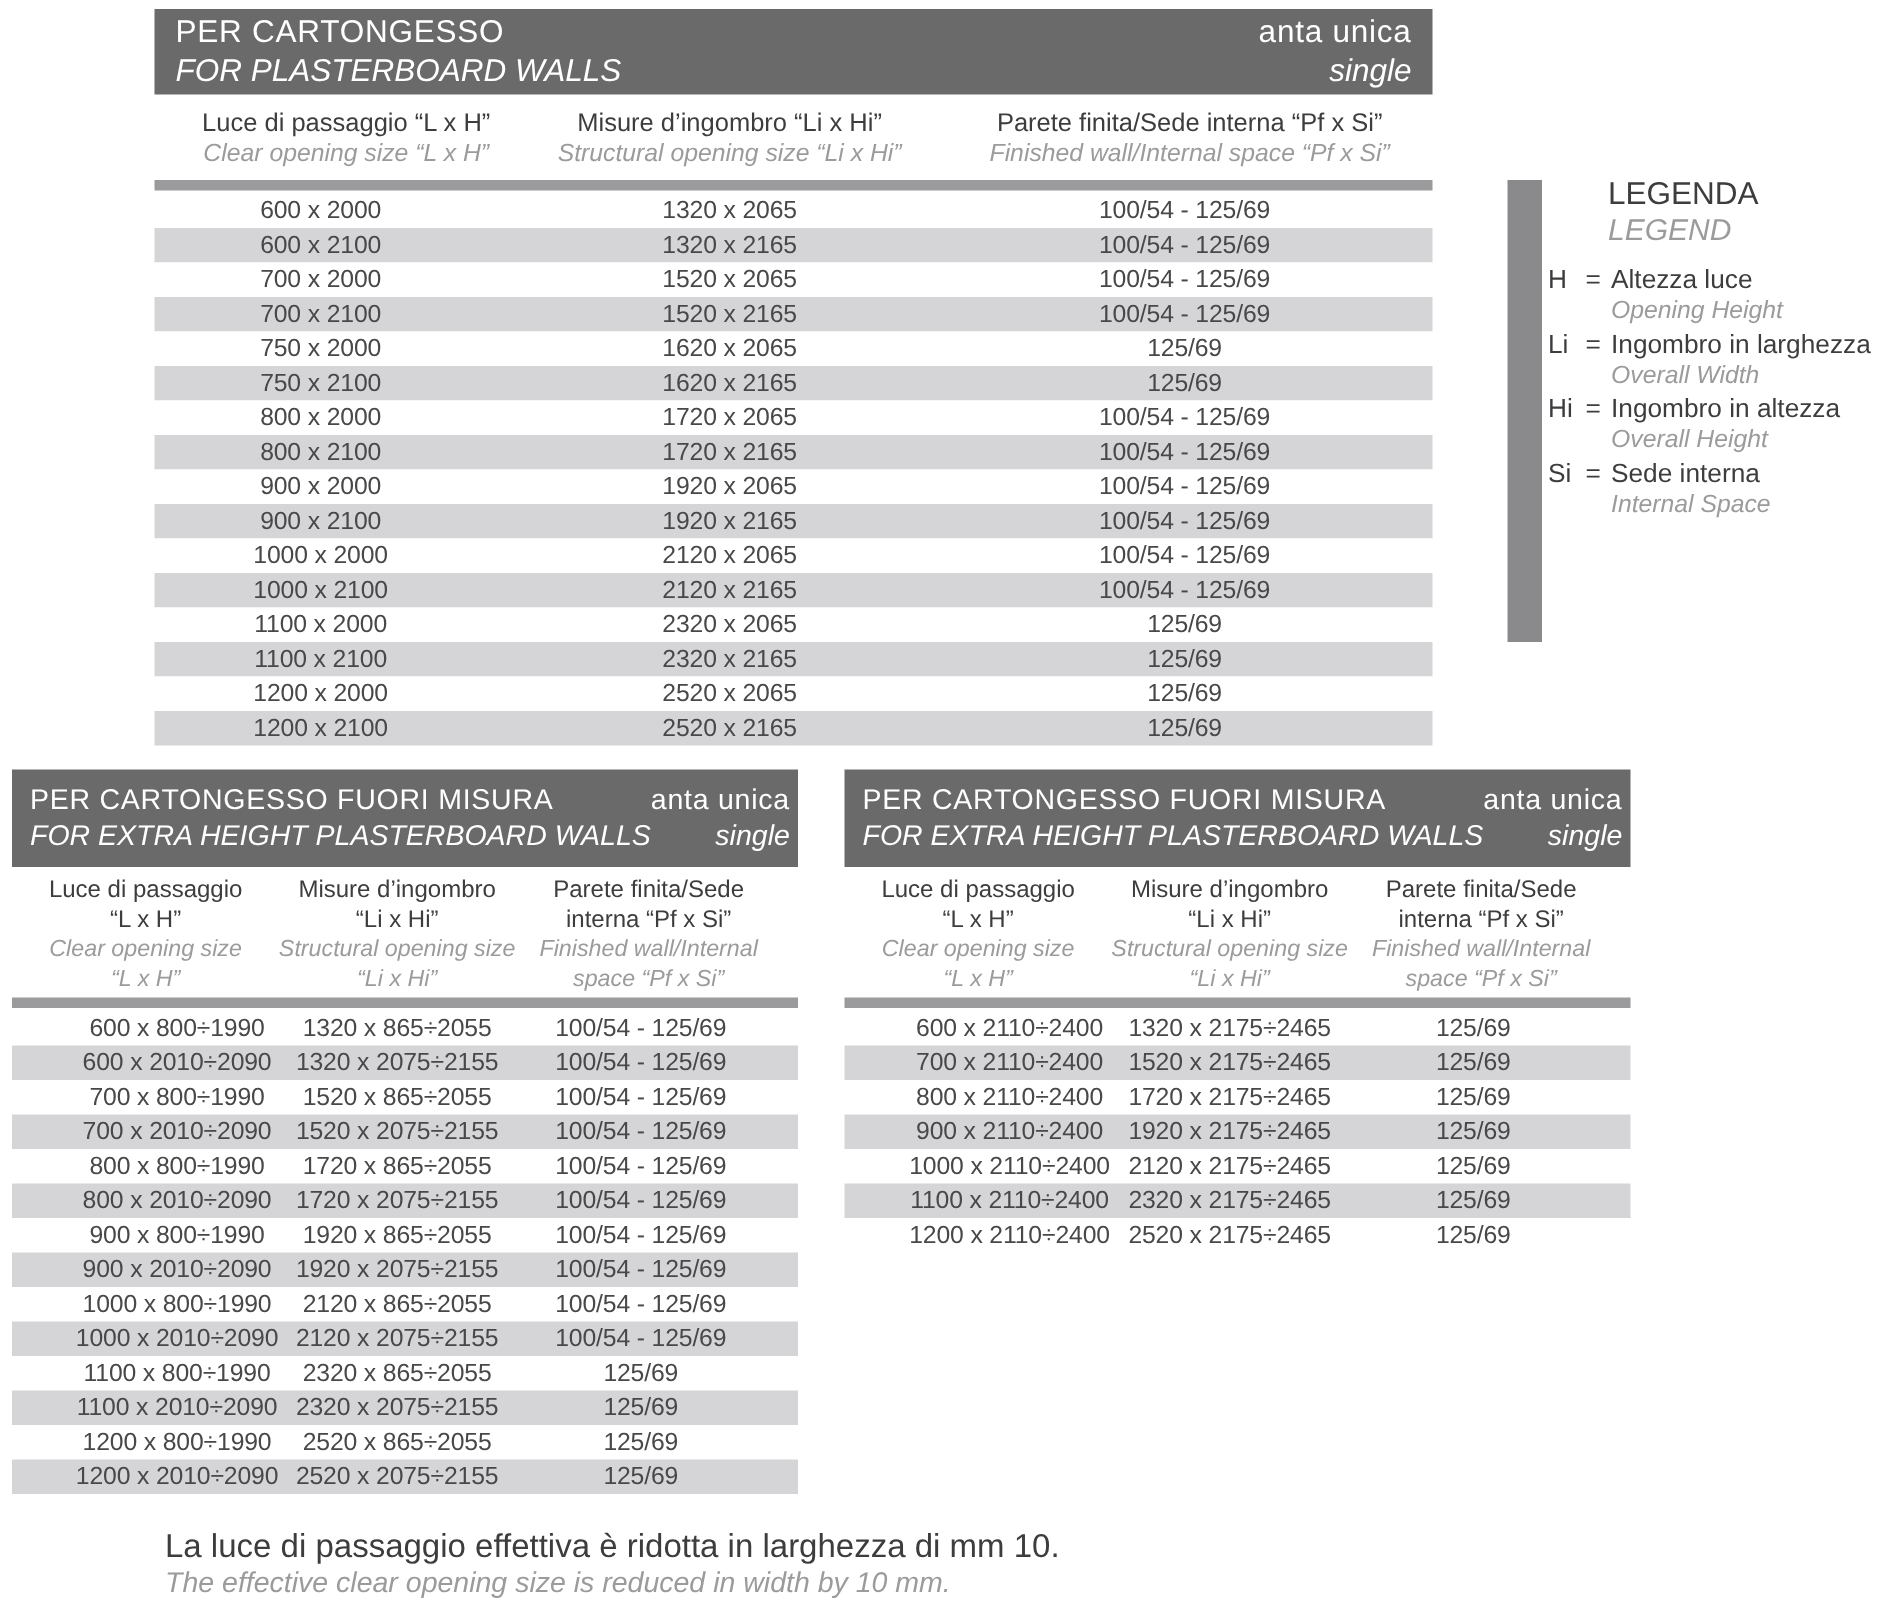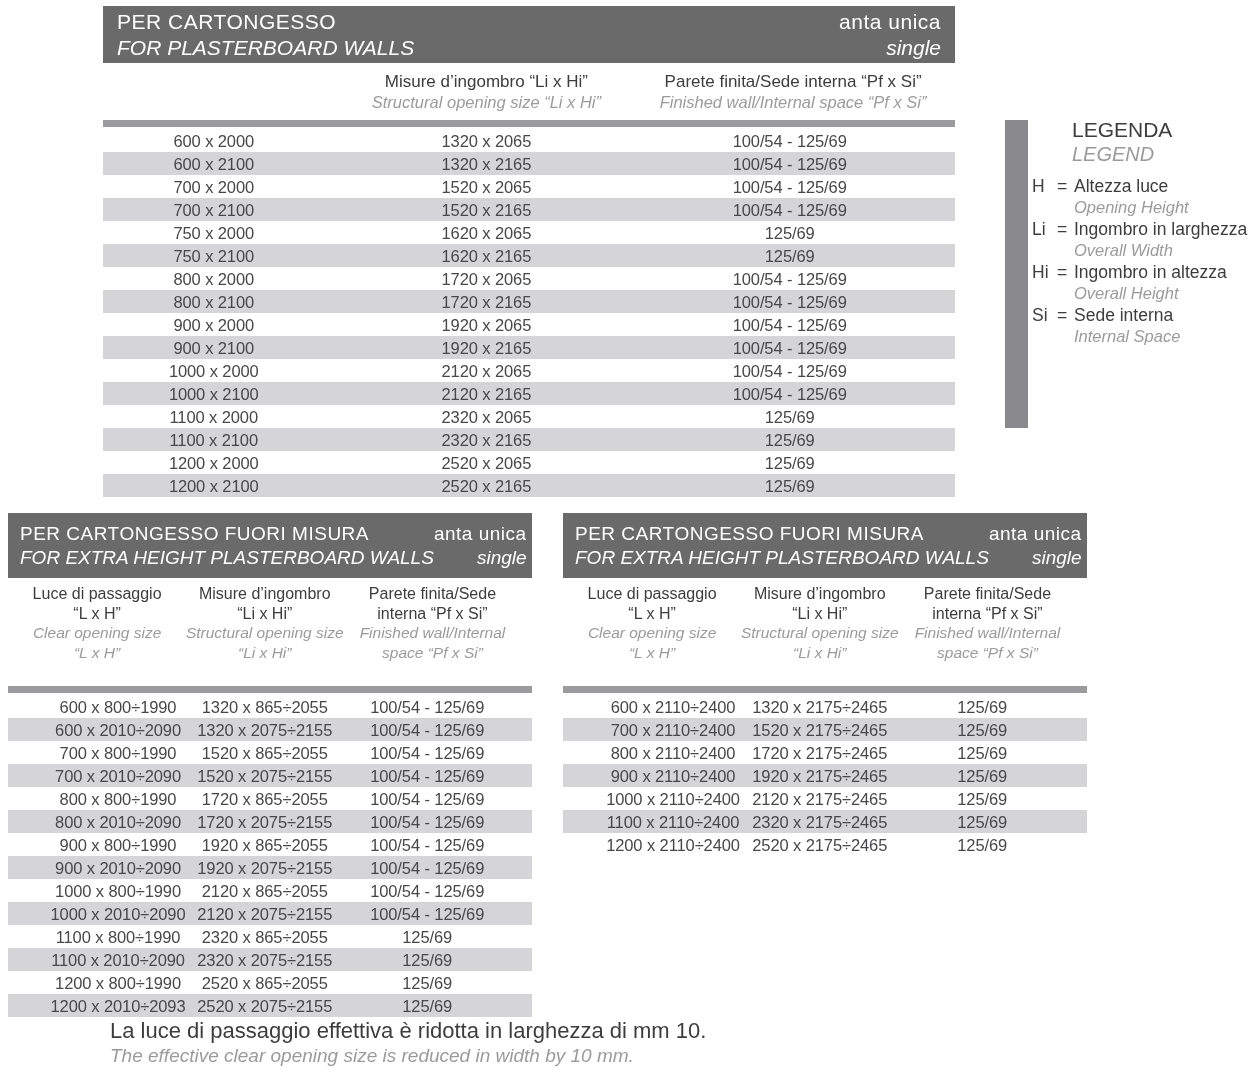--- a/index.html
+++ b/index.html
@@ -31,21 +31,21 @@
   .table-top .bar{height:57px;}
   .table-top .colheads{height:57px;}
   .table-top .colhead{top:9px;}
 
   
   .table-bl{left:8px;top:513px;width:524px;}
   .table-br{left:563px;top:513px;width:524px;}
   .table-bl .bar,.table-br .bar{height:65px;padding:0 12px;}
   .table-bl .bar .t-it,.table-br .bar .t-it{font-size:19px;line-height:24px;}
   .table-bl .bar .t-en,.table-br .bar .t-en{font-size:19px;line-height:24px;}
-  .table-bl .colheads,.table-br .colheads{height:108px;}
+  .table-bl .colheads,.table-br .colheads{height:87px;}
   .table-bl .colhead,.table-br .colhead{top:6px;}
   .table-bl .ch-it,.table-br .ch-it{font-size:16px;line-height:19.5px;}
   .table-bl .ch-en,.table-br .ch-en{font-size:15.5px;line-height:19.5px;}
 
   
   .legend{position:absolute;left:1005px;top:118px;width:205px;}
   .legend-bar{position:absolute;left:0;top:2px;width:23px;height:308px;background:#8a8a8c;}
   .legend-content{margin-left:27px;}
   .legend-title{margin-left:40px;margin-bottom:10px;}
   .legend-title .t-it{font-size:21px;color:#3d3d3f;line-height:24px;}
@@ -69,20 +69,24 @@
     <div class="bar-title">
       <div class="t-it">PER CARTONGESSO</div>
       <div class="t-en">FOR PLASTERBOARD WALLS</div>
     </div>
     <div class="bar-badge">
       <div class="t-it">anta unica</div>
       <div class="t-en">single</div>
     </div>
   </header>
   <div class="colheads">
+    <div class="colhead" style="left:15%">
+      <div class="ch-it">Luce di passaggio “L x H”</div>
+      <div class="ch-en">Clear opening size “L x H”</div>
+    </div>
     <div class="colhead" style="left:45%">
       <div class="ch-it">Misure d’ingombro “Li x Hi”</div>
       <div class="ch-en">Structural opening size “Li x Hi”</div>
     </div>
     <div class="colhead" style="left:81%">
       <div class="ch-it">Parete finita/Sede interna “Pf x Si”</div>
       <div class="ch-en">Finished wall/Internal space “Pf x Si”</div>
     </div>
   </div>
   <div class="sep"></div>
@@ -290,21 +294,21 @@
         <span class="cell" style="left:21%">1100 x 2010÷2090</span>
         <span class="cell" style="left:49%">2320 x 2075÷2155</span>
         <span class="cell" style="left:80%">125/69</span>
       </div>
       <div class="row">
         <span class="cell" style="left:21%">1200 x 800÷1990</span>
         <span class="cell" style="left:49%">2520 x 865÷2055</span>
         <span class="cell" style="left:80%">125/69</span>
       </div>
       <div class="row alt">
-        <span class="cell" style="left:21%">1200 x 2010÷2093</span>
+        <span class="cell" style="left:21%">1200 x 2010÷2090</span>
         <span class="cell" style="left:49%">2520 x 2075÷2155</span>
         <span class="cell" style="left:80%">125/69</span>
       </div>
     </div>
 </section>
 
 <section class="table table-br">
   <header class="bar">
     <div class="bar-title">
       <div class="t-it">PER CARTONGESSO FUORI MISURA</div>

